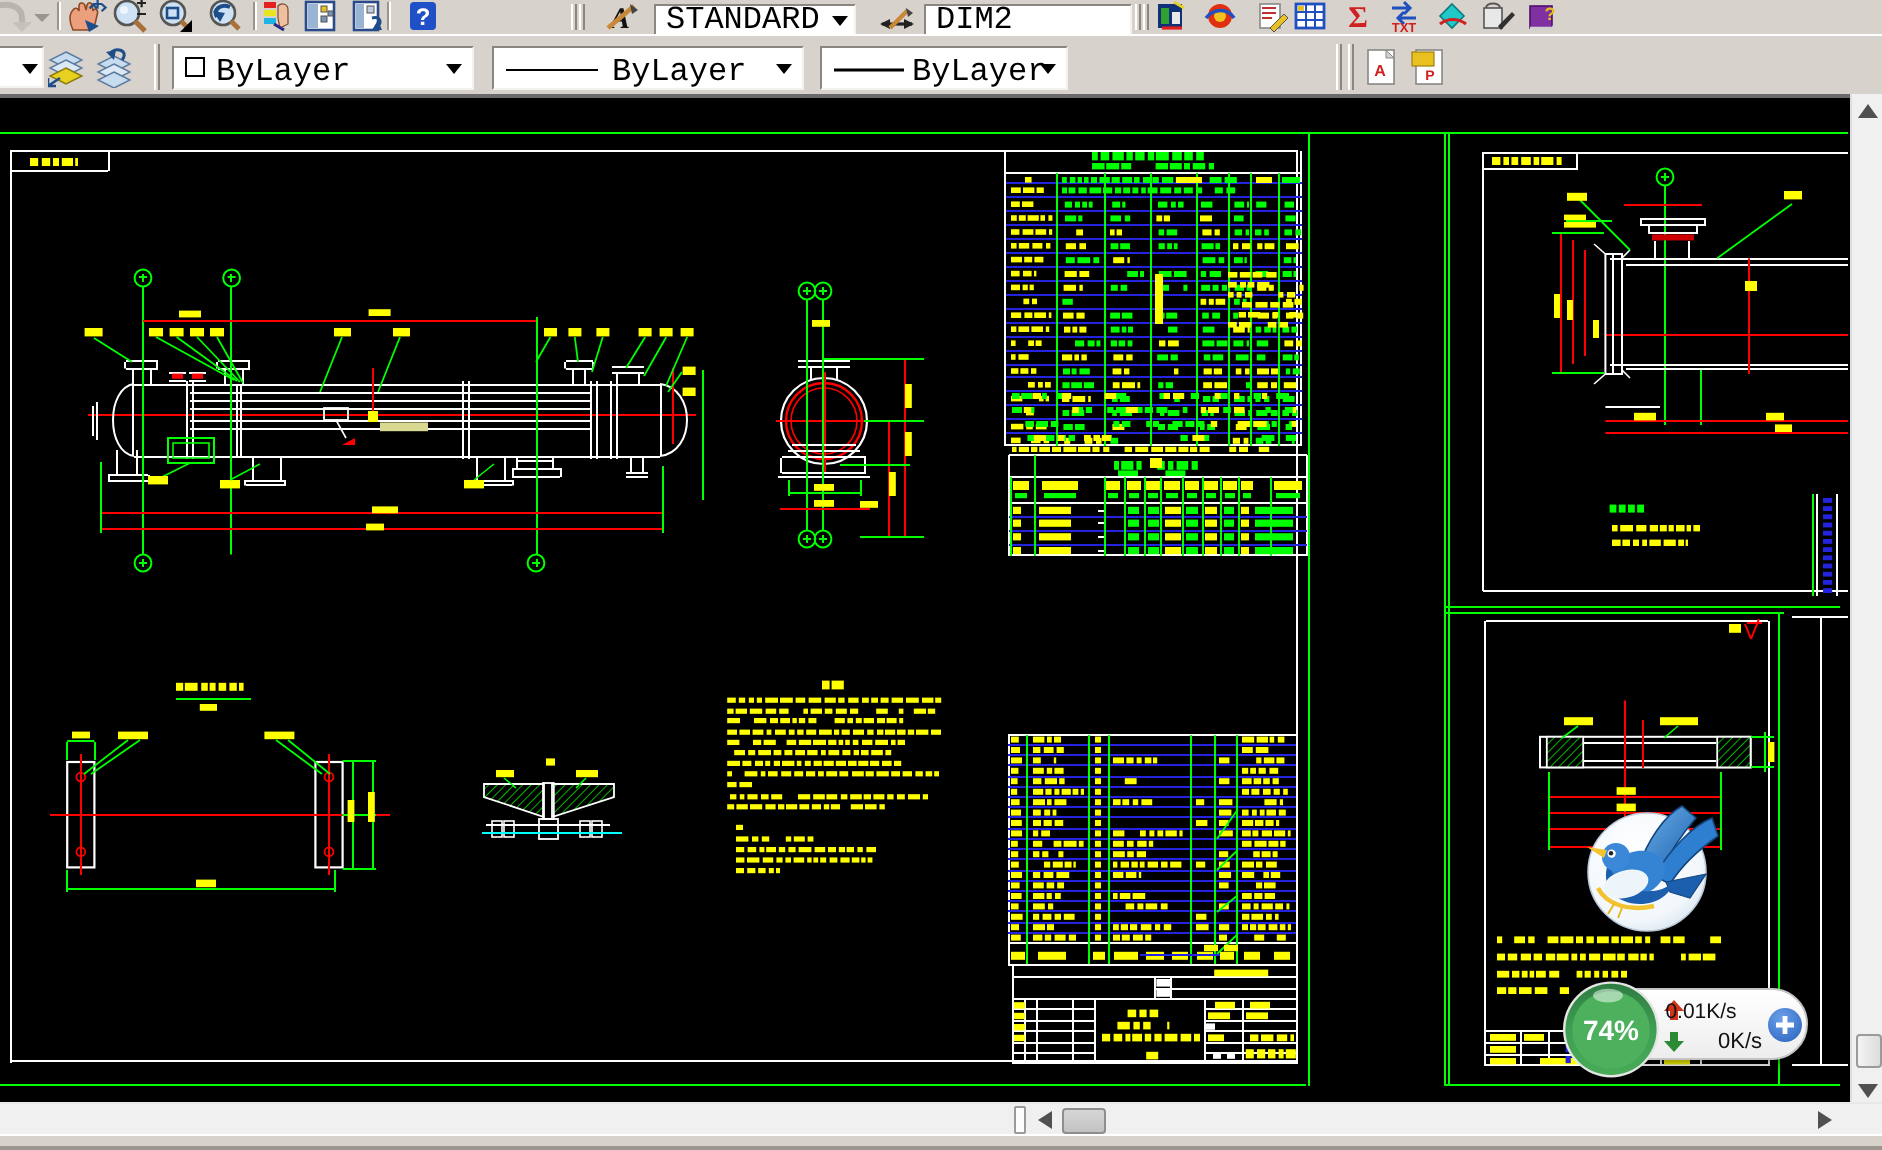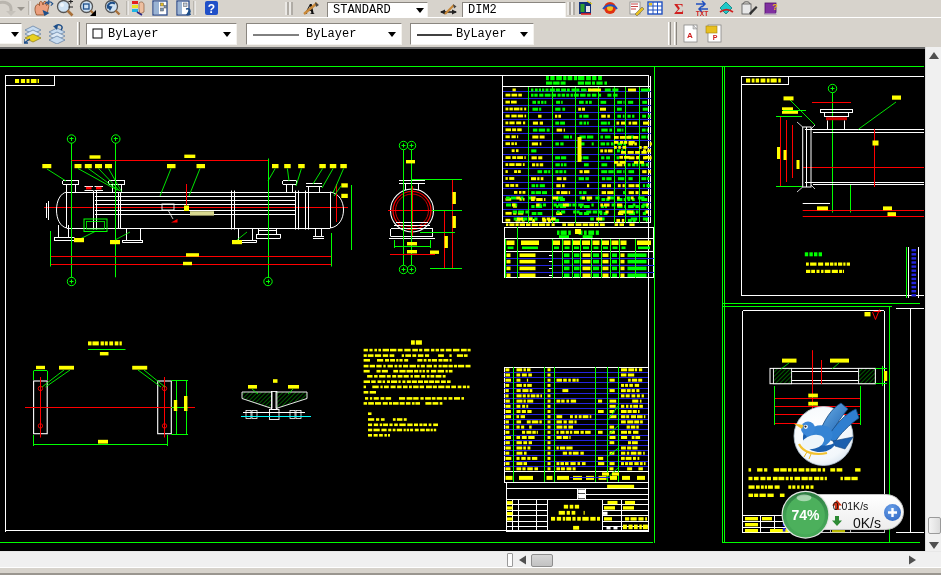--- a/index.html
+++ b/index.html
@@ -1,17 +1,17 @@
 <!DOCTYPE html>
 <html><head><meta charset="utf-8"><style>
 * { margin:0; padding:0; box-sizing:border-box; }
 body { width:941px; height:575px; overflow:hidden; position:relative;
   font-family:"Liberation Sans",sans-serif; background:#d7d3cc; }
 .abs { position:absolute; }
-.combo { position:absolute; background:#fff; border:1px solid; border-color:#8a8680 #f4f2ee #f4f2ee #8a8680; font-family:"Liberation Mono",monospace; font-size:12px; color:#000; }
+.combo { position:absolute; background:#fff; border:1px solid; border-color:#8a8680 #f4f2ee #f4f2ee #8a8680; font-family:"Liberation Mono",monospace; font-size:16px; color:#000; }
 .cArr { position:absolute; right:3px; top:50%; margin-top:-2px; width:0; height:0; border-left:4px solid transparent; border-right:4px solid transparent; border-top:5px solid #000; }
 .grip { position:absolute; width:3px; border-left:1px solid #fff; border-right:1px solid #8a8680; }
 </style></head>
 <body>
 
 <div class="abs" style="left:0;top:0;width:941px;height:17px;background:#d7d3cc;">
   <svg class="abs" style="left:0;top:0" width="941" height="17" viewBox="0 0 941 17">
 
     <path d="M-2,3 C6,1 11,4 11,9 L11,12" stroke="#b9b5ae" stroke-width="3" fill="none"></path>
     <path d="M6,11 L16,11 L11,16 Z" fill="#c6c2bb"></path>
@@ -1882,21 +1882,21 @@
   <path d="M807,452 l-3,5 m7,-3 l-2,5" stroke="#e8b820" stroke-width="1" fill="none"></path>
 </svg>
 
 <div class="abs" style="left:798px;top:494px;width:106px;height:36px;border-radius:18px;
   background:linear-gradient(#ffffff,#ededed);border:1px solid #c4c4c4;box-shadow:0 2px 5px rgba(0,0,0,0.45);"></div>
 <svg class="abs" style="left:831px;top:500px" width="12" height="30">
   <path d="M6,0 L11,5.5 L8,5.5 L8,10 L4,10 L4,5.5 L1,5.5 Z" fill="#d03418"></path>
   <path d="M6,26 L11,20.5 L8,20.5 L8,16 L4,16 L4,20.5 L1,20.5 Z" fill="#2d8a34"></path>
 </svg>
 <div class="abs" style="left:820px;top:500px;width:61px;height:12px;font-size:10.5px;color:#111;text-align:center;">0.01K/s</div>
-<div class="abs" style="left:820px;top:515px;width:61px;height:12px;font-size:14px;color:#111;text-align:right;">0K/s</div>
+<div class="abs" style="left:820px;top:515px;width:61px;height:12px;font-size:11px;color:#111;text-align:right;">0K/s</div>
 <svg class="abs" style="left:883px;top:503px" width="19" height="19">
   <defs>
       <radialGradient id="plus" cx="0.4" cy="0.3" r="0.9">
     <stop offset="0" stop-color="#6aa0e8"></stop>
         <stop offset="1" stop-color="#2a62c0"></stop>
       </radialGradient>
     </defs>
   <circle cx="9.5" cy="9.5" r="8.5" fill="url(#plus)"></circle>
   <path d="M5,9.5 l9,0 M9.5,5 l0,9" stroke="#fff" stroke-width="2.4"></path>
 </svg>

